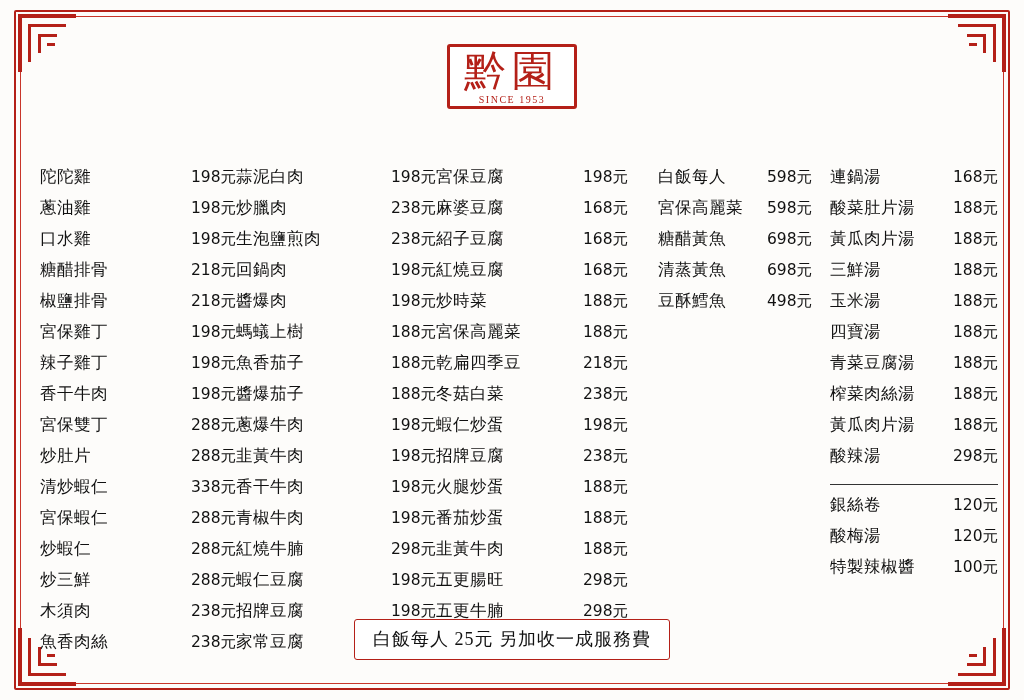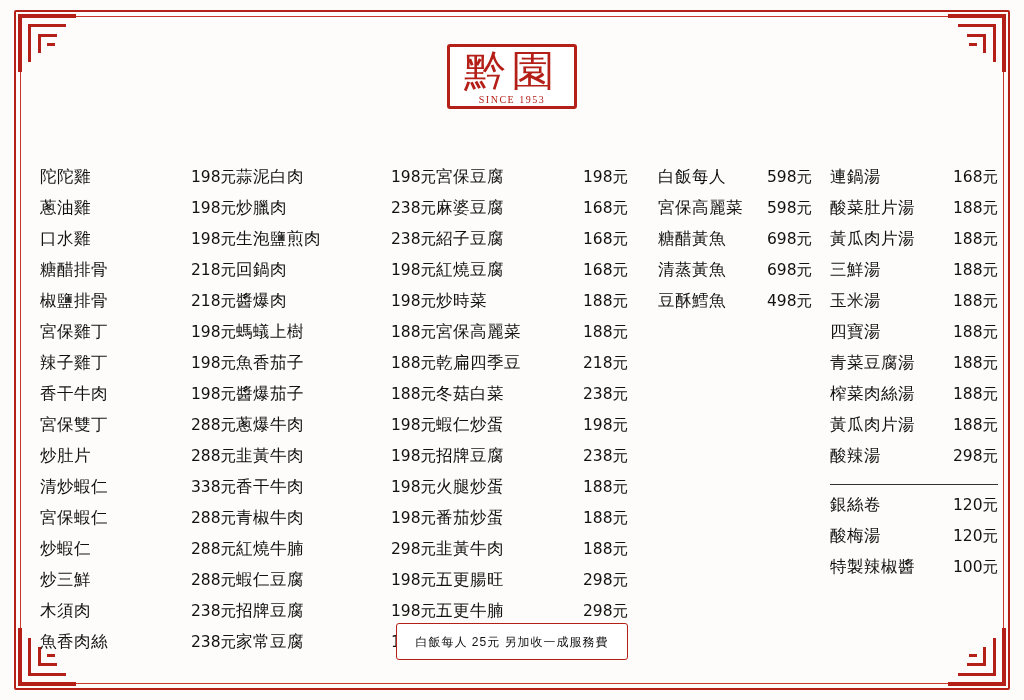--- a/index.html
+++ b/index.html
@@ -147,24 +147,24 @@
     text-align: center;
   }
   .note-box {
     display: inline-block;
     border: 1.5px solid #b42018;
     border-radius: 3px;
     padding: 7px 18px 8px 18px;
     background: #fff;
   }
   .note-text {
-    font-size: 12px;
+    font-size: 18px;
     color: #111;
     letter-spacing: 1px;
-    font-family: Liberation Sans, sans-serif;
+    font-family: Liberation Serif, serif;
   }
 </style>
 </head>
 <body>
 
 <div id="menu-page">
 
   <div class="border-frame"></div>
   <div class="border-frame inner"></div>
 

